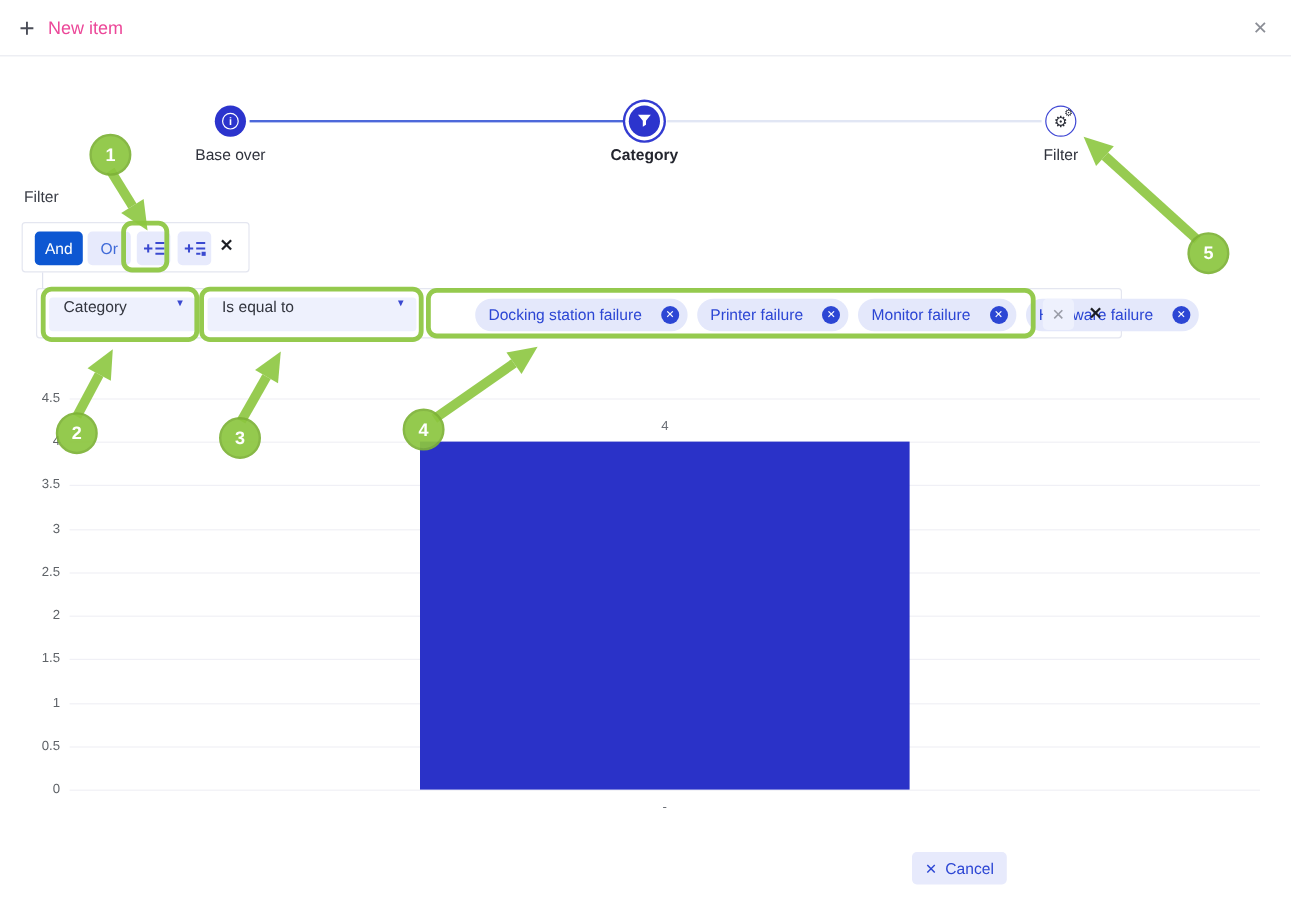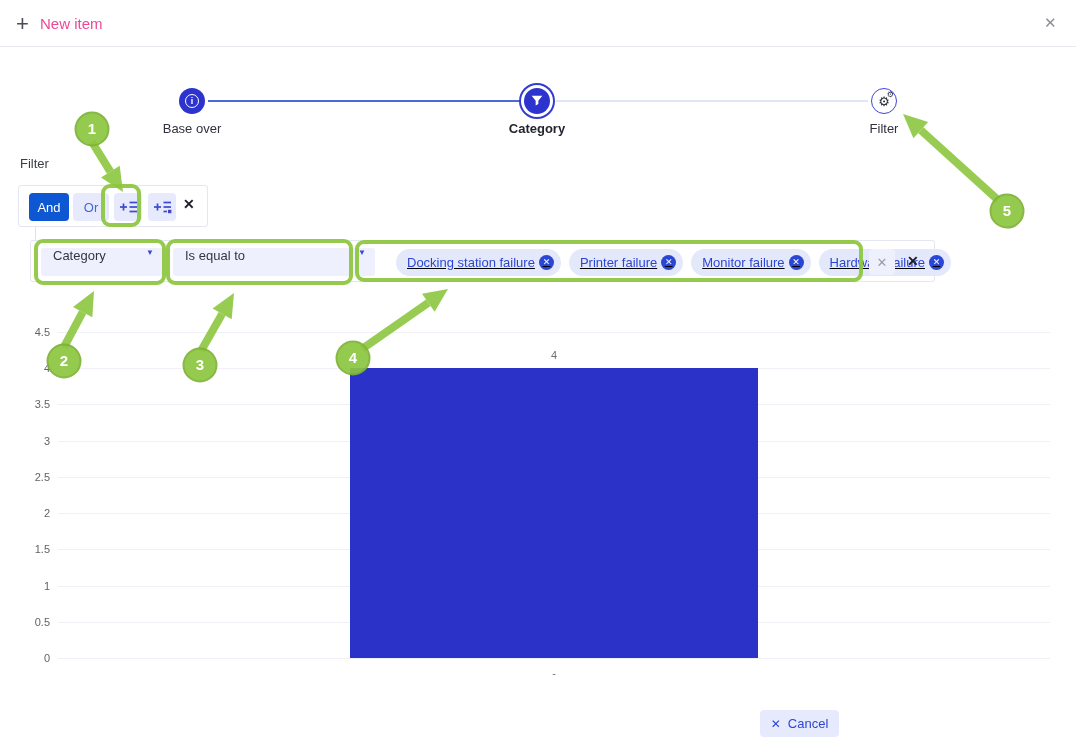--- a/index.html
+++ b/index.html
@@ -34,21 +34,21 @@
   .icon-btn { position:absolute; top:7px; width:28px; height:28px; border:none; border-radius:4px; background:#e7eafc; display:flex; align-items:center; justify-content:center; cursor:pointer; }
   .x-btn { position:absolute; top:10px; font-size:14px; font-weight:700; color:#1c1e24; background:none; border:none; cursor:pointer; font-family:inherit; }
 
   .connector-v { position:absolute; left:35px; top:227px; width:1px; height:14px; background:#dfe2ee; }
 
   .frow { position:absolute; left:30px; top:240px; width:905px; height:42px; border:1px solid #e4e6f0; border-radius:3px; background:#fff; }
   .select { position:absolute; top:7px; height:28px; background:#eef1fd; border-radius:3px; display:flex; align-items:flex-start; cursor:pointer; }
   .select-text { font-size:13px; color:#33363f; padding-left:12px; flex:1; }
   .select-caret { font-size:8px; color:#3a49d0; padding-right:9px; }
   .chips { position:absolute; left:365px; top:7px; display:flex; gap:8px; align-items:center; height:28px; }
-  .chip { display:flex; align-items:center; gap:4px; height:27px; padding:0 7px 0 11px; background:#e4e8fb; border-radius:14px; cursor:pointer;text-decoration:underline; }
+  .chip { display:flex; align-items:center; gap:16px; height:27px; padding:0 7px 0 11px; background:#e4e8fb; border-radius:14px; cursor:pointer; }
   .chip-label { font-size:13px; color:#2c46d4; white-space:nowrap; }
   .chip-x { width:15px; height:15px; border-radius:50%; background:#2c46d4; color:#fff; font-size:9px; display:flex; align-items:center; justify-content:center; }
   .clear-btn { position:absolute; left:838px; top:8px; width:26px; height:26px; border:none; border-radius:4px; background:#eef1fd; color:#9a9da8; font-size:13px; cursor:pointer; }
   .row-x { position:absolute; left:876px; top:12px; font-size:14px; font-weight:700; color:#1c1e24; background:none; border:none; cursor:pointer; font-family:inherit; }
 
   
   .plot { position:absolute; left:58px; top:332px; width:992px; height:326px; }
   .gridline { position:absolute; left:0; width:100%; height:1px; background:#f0f0f6; }
   .ytick { position:absolute; left:-48px; width:40px; text-align:right; font-size:11px; color:#5f6368; }
   .bar { position:absolute; }
@@ -132,21 +132,21 @@
     <button class="x-btn" style="left:164px;">✕</button>
   </div>
 
   <div class="connector-v"></div>
 
   <div class="frow">
     <div class="select" style="left:10px; width:122px;">
       <span class="select-text">Category</span>
       <span class="select-caret">▼</span>
     </div>
-    <div class="select" style="left:142px; width:202px;">
+    <div class="select" style="left:142px; width:174px;">
       <span class="select-text">Is equal to</span>
       <span class="select-caret">▼</span>
     </div>
     <div class="chips" id="chips">
         <span class="chip">
           <span class="chip-label">Docking station failure</span>
           <span class="chip-x">✕</span>
         </span>
         <span class="chip">
           <span class="chip-label">Printer failure</span>

